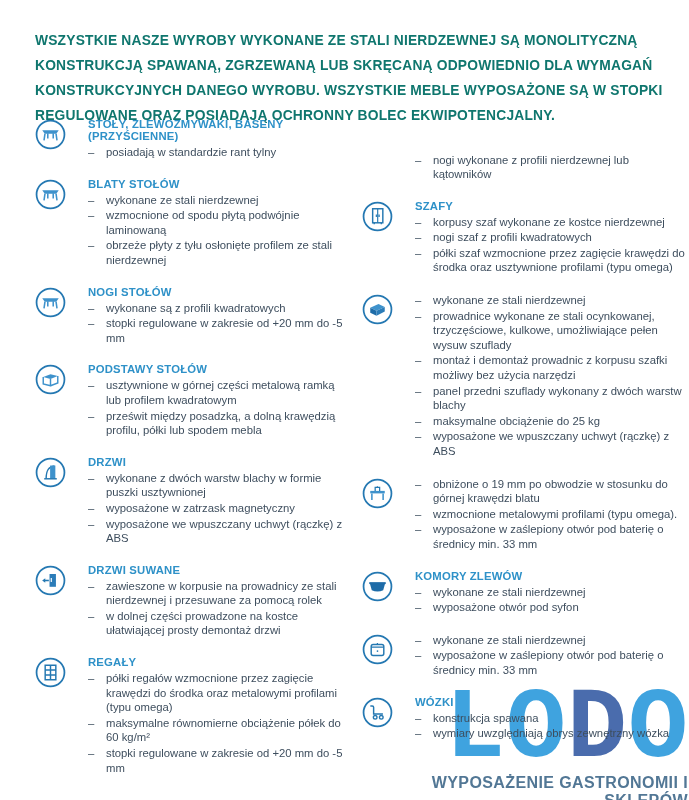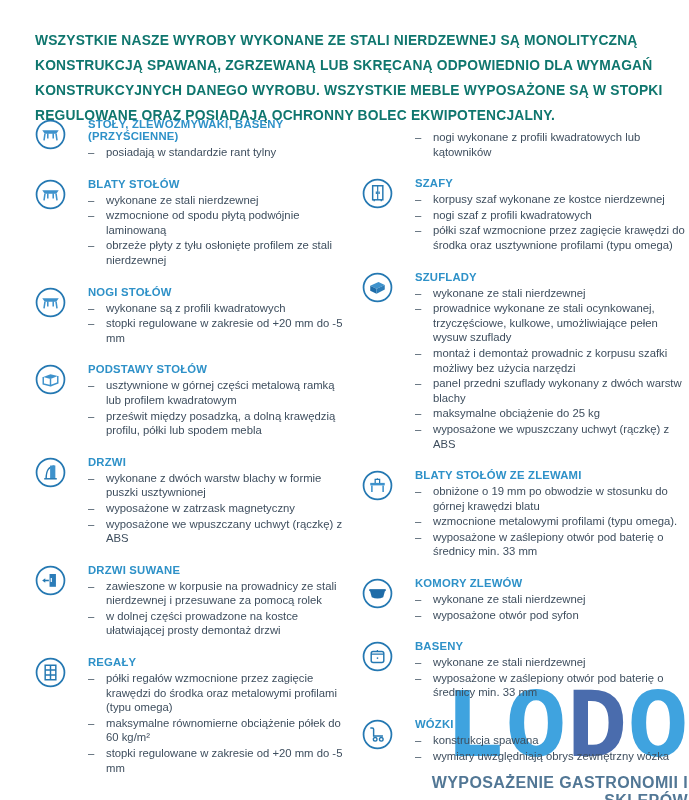--- a/index.html
+++ b/index.html
@@ -221,21 +221,21 @@
         </div>
       </section>
     </div>
   <div class="col col-right">
       <section class="section">
         <span class="icon-cell"></span>
         <div class="content">
           <ul class="bullets">
             <li class="bullet">
               <span class="dash">–</span>
-              <span class="bullet-text">nogi wykonane z profili kwadratowych lub kątowników</span>
+              <span class="bullet-text">nogi wykonane z profili nierdzewnej lub kątowników</span>
             </li>
           </ul>
         </div>
       </section>
       <section class="section">
         <span class="icon-cell circle-icon">
           <svg viewBox="0 0 32 32" fill="none">
             <circle cx="16" cy="16" r="14.4" stroke="#2478b2" stroke-width="1.8"></circle>
             <rect x="11" y="8" width="10.5" height="14.5" stroke="#2478b2" stroke-width="1.5"></rect>
             <path d="M16.2 8v14.5M14.8 14v2.4M17.7 14v2.4" stroke="#2478b2" stroke-width="1.2"></path>
@@ -263,21 +263,20 @@
       <section class="section">
         <span class="icon-cell circle-icon">
           <svg viewBox="0 0 32 32" fill="none">
             <circle cx="16" cy="16" r="14.4" stroke="#2478b2" stroke-width="1.8"></circle>
             <path d="M8.5 14.3L17 10.3l6.5 3.1-8.5 4z" fill="#3e92cc"></path>
             <path d="M8.5 14.3l6.5 3.1v5l-6.5-3z" fill="#1e6ca8"></path>
             <path d="M15 17.4l8.5-4v4.7l-8.5 4.3z" fill="#2b7cb8"></path>
           </svg>
         </span>
         <div class="content">
-          <h3 class="sec-title">SZUFLADY</h3>
           <ul class="bullets">
             <li class="bullet">
               <span class="dash">–</span>
               <span class="bullet-text">wykonane ze stali nierdzewnej</span>
             </li>
             <li class="bullet">
               <span class="dash">–</span>
               <span class="bullet-text">prowadnice wykonane ze stali ocynkowanej, trzyczęściowe, kulkowe, umożliwiające pełen wysuw szuflady</span>
             </li>
             <li class="bullet">
@@ -302,21 +301,20 @@
       <section class="section">
         <span class="icon-cell circle-icon">
           <svg viewBox="0 0 32 32" fill="none">
             <circle cx="16" cy="16" r="14.4" stroke="#2478b2" stroke-width="1.8"></circle>
             <path d="M8.5 13.3h15v2.6h-15z" fill="#3e92cc"></path>
             <path d="M10.2 16v6.6M21.8 16v6.6" stroke="#3e92cc" stroke-width="1.6"></path>
             <path d="M13.6 13.3V9.8h4.6v3.5M15.9 9.8V8.4" stroke="#2478b2" stroke-width="1.3"></path>
           </svg>
         </span>
         <div class="content">
-          <h3 class="sec-title">BLATY STOŁÓW ZE ZLEWAMI</h3>
           <ul class="bullets">
             <li class="bullet">
               <span class="dash">–</span>
               <span class="bullet-text">obniżone o 19 mm po obwodzie w stosunku do górnej krawędzi blatu</span>
             </li>
             <li class="bullet">
               <span class="dash">–</span>
               <span class="bullet-text">wzmocnione metalowymi profilami (typu omega).</span>
             </li>
             <li class="bullet">
@@ -351,21 +349,20 @@
       <section class="section">
         <span class="icon-cell circle-icon">
           <svg viewBox="0 0 32 32" fill="none">
             <circle cx="16" cy="16" r="14.4" stroke="#2478b2" stroke-width="1.8"></circle>
             <rect x="9.5" y="10.8" width="13" height="11.4" rx="2" stroke="#2478b2" stroke-width="1.5"></rect>
             <path d="M9.5 13.6h13M15.9 10.8V9.4" stroke="#2478b2" stroke-width="1.3"></path>
             <circle cx="16" cy="17.6" r=".9" fill="#2478b2"></circle>
           </svg>
         </span>
         <div class="content">
-          <h3 class="sec-title">BASENY</h3>
           <ul class="bullets">
             <li class="bullet">
               <span class="dash">–</span>
               <span class="bullet-text">wykonane ze stali nierdzewnej</span>
             </li>
             <li class="bullet">
               <span class="dash">–</span>
               <span class="bullet-text">wyposażone w zaślepiony otwór pod baterię o średnicy min. 33 mm</span>
             </li>
           </ul>

